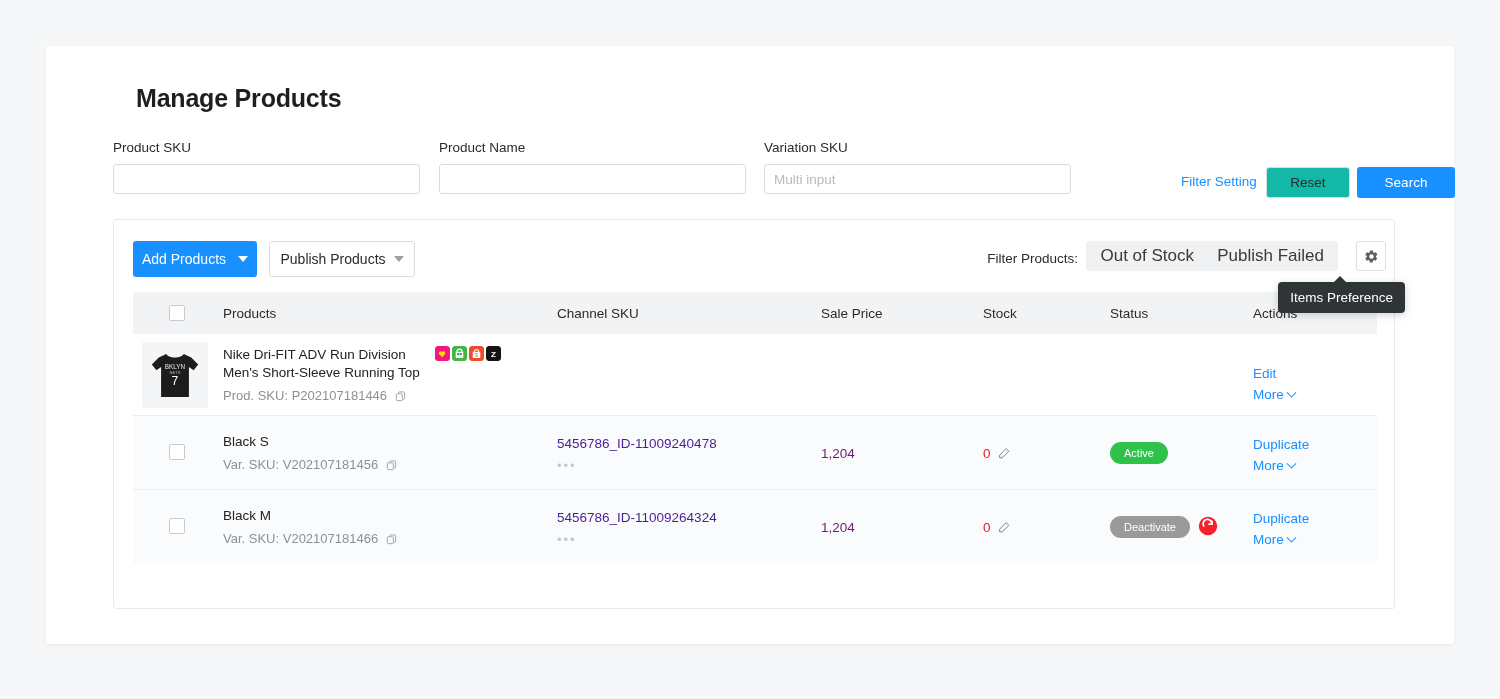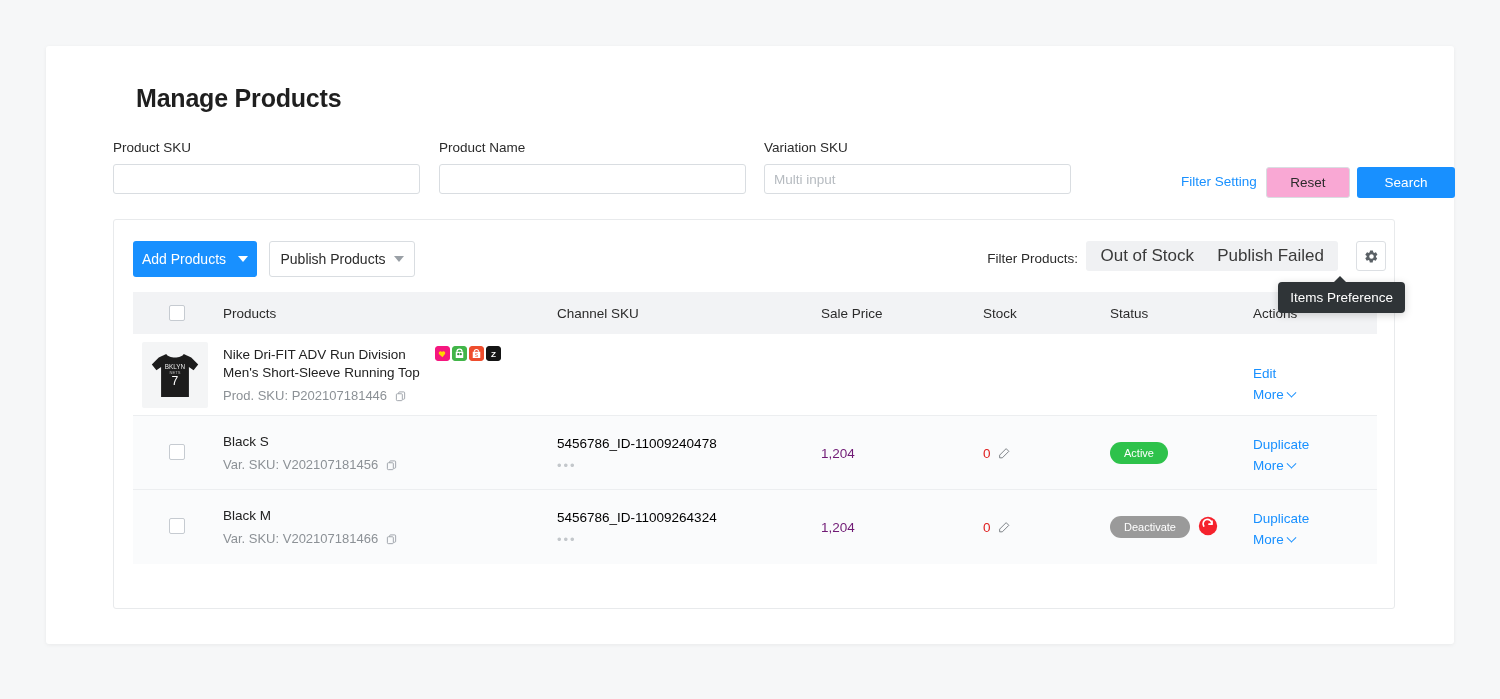--- a/index.html
+++ b/index.html
@@ -47,21 +47,21 @@
   .f-name { left: 326px; width: 307px; }
   .f-vsku { left: 651px; width: 307px; }
 
   .filter-setting {
     position: absolute; left: 1068px; top: 27px;
     font-size: 13.5px; color: #1890ff; cursor: pointer; line-height: 30px;
   }
   .btn-reset {
     position: absolute; left: 1153px; top: 27px;
     width: 84px; height: 31px;
-    border: 1px solid #d9dde1; border-radius: 3px; background: #f9a8d4;
+    border: 1px solid #d9dde1; border-radius: 3px; background: #14b8a6;
     font-size: 13.5px; color: #2b2b2b; cursor: pointer;
     font-family: "Liberation Sans", sans-serif;
   }
   .btn-search {
     position: absolute; left: 1244px; top: 27px;
     width: 98px; height: 31px;
     border: none; border-radius: 3px; background: #1890ff;
     font-size: 13.5px; color: #fff; cursor: pointer;
     font-family: "Liberation Sans", sans-serif;
   }
@@ -172,21 +172,21 @@
   .channels {
     position: absolute; left: 302px; top: 12px;
     display: flex; gap: 2px; align-items: center;
   }
   .ch { width: 15px; height: 15px; border-radius: 3px; display:block; }
 
   .var-name { position: absolute; left: 90px; top: 18px; font-size: 13.5px; color: #222; }
   .var-sku  { position: absolute; left: 90px; top: 41px; font-size: 13px; color: #8c9196; white-space: nowrap; }
   .var-chk  { position: absolute; left: 36px; top: 28px; }
 
-  .ch-sku  { position: absolute; left: 424px; top: 20px; font-size: 13.5px; color: #000000; }
+  .ch-sku  { position: absolute; left: 424px; top: 20px; font-size: 13.5px; color: #4c1d95; }
   .dots    { position: absolute; left: 424px; top: 42px; color: #c3c7cb; letter-spacing: 2px; font-size: 13px; }
   .price   { position: absolute; left: 688px; top: 30px; font-size: 13.5px; color: #701a75; }
   .stock   { position: absolute; left: 850px; top: 30px; font-size: 13.5px; color: #e02020; display: flex; align-items: center; gap: 7px; }
   .pencil  { cursor: pointer; }
 
   .badge {
     position: absolute; left: 977px; top: 26px;
     height: 22px; border-radius: 11px;
     color: #fff; font-size: 11px;
     display: flex; align-items: center; justify-content: center;

